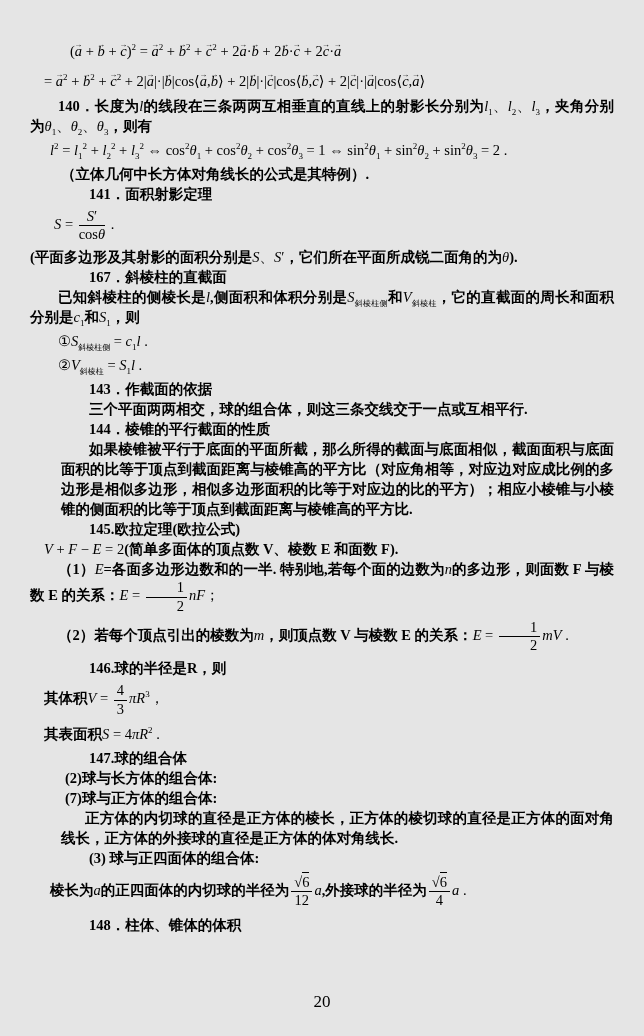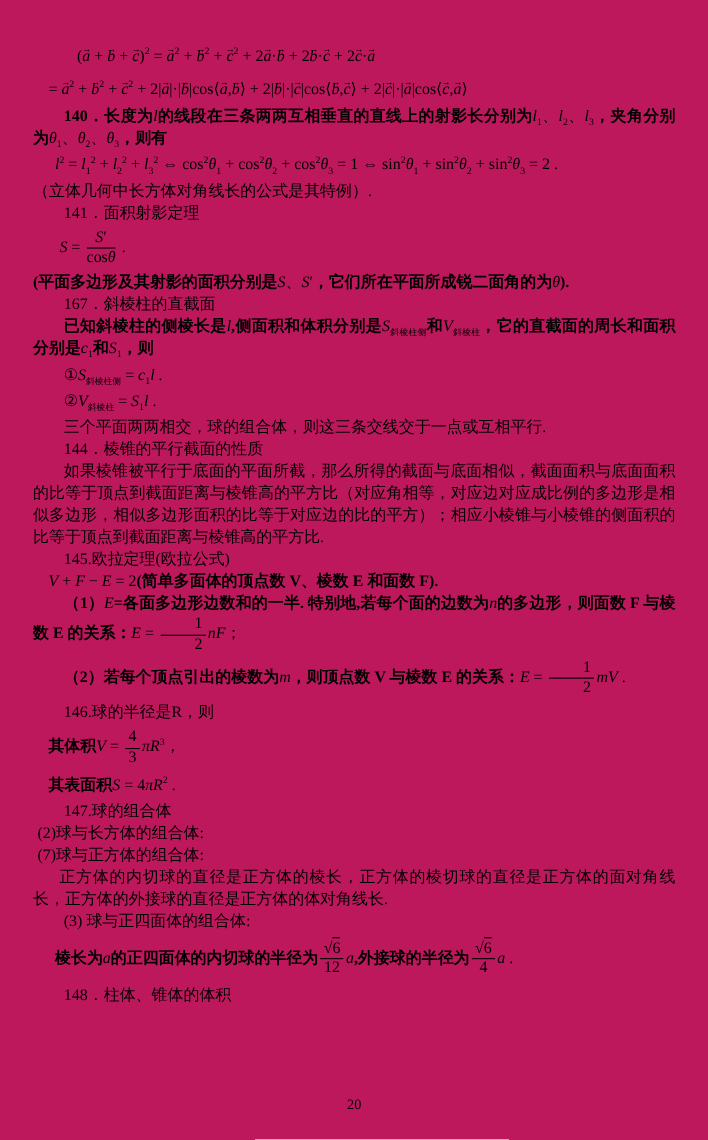--- a/index.html
+++ b/index.html
@@ -1,24 +1,24 @@
 <!DOCTYPE html>
 <html><head>
 <meta charset="utf-8">
 <style>
   html,body { margin:0; padding:0; background:#ffffff; }
   .page {
     width:644px; height:1036px; box-sizing:border-box;
     padding:36px 30px 0 30px; position:relative; overflow:hidden;
-    background:#be185d; color:#000;
+    background:#e5e5e5; color:#000;
     font-family:"Liberation Serif","DejaVu Serif",serif;
     font-size:14.5px;
   }
   .ln { margin:0; line-height:20px; font-weight:normal; }
-  .cnline { font-weight:normal; text-align:justify; }
+  .cnline { font-weight:bold; text-align:justify;margin-left:31px; }
   .cn { font-weight:bold; font-style:normal; }
   .formula { font-weight:normal; }
   i { font-weight:normal; font-style:italic; }
   sub, sup { font-weight:normal; font-size:0.62em; line-height:0; }
   .cnsub { font-size:0.55em; font-weight:normal; font-style:normal; }
   .vec { position:relative; display:inline-block; font-style:italic; }
   .vec::before {
     content:"→"; position:absolute; top:-0.72em; left:55%;
     transform:translateX(-50%); font-size:0.55em; font-style:normal;
   }
@@ -32,39 +32,40 @@
   .jst { text-align:justify; }
   .ti24 { text-indent:24px; } .ti28 { text-indent:28px; }
   .pl4 { padding-left:4px; } .pl14 { padding-left:14px; }
   .pl20 { padding-left:20px; } .pl24 { padding-left:24px; }
   .pl28 { padding-left:28px; } .pl40 { padding-left:40px; }
   .lh24 { line-height:24px; }
   .mt2 { margin-top:2px; } .mt4 { margin-top:4px; } .mt6 { margin-top:6px; }
   .mb2 { margin-bottom:2px; } .mb4 { margin-bottom:4px; }
   .footer {
     position:absolute; bottom:24px; left:0; width:100%; text-align:center;
-    font-size:13px; font-weight:normal;
+    font-size:17px; font-weight:normal;
   }
 </style>
 </head>
 <body>
 
 <div class="page">
   <div class="ln formula vecline pl40">(<i class="vec">a</i> + <i class="vec">b</i> + <i class="vec">c</i>)<sup>2</sup> = <i class="vec">a</i><sup>2</sup> + <i class="vec">b</i><sup>2</sup> + <i class="vec">c</i><sup>2</sup> + 2<i class="vec">a</i>·<i class="vec">b</i> + 2<i class="vec">b</i>·<i class="vec">c</i> + 2<i class="vec">c</i>·<i class="vec">a</i></div>
   <div class="ln formula vecline pl14">= <i class="vec">a</i><sup>2</sup> + <i class="vec">b</i><sup>2</sup> + <i class="vec">c</i><sup>2</sup> + 2|<i class="vec">a</i>|·|<i class="vec">b</i>|cos⟨<i class="vec">a</i>,<i class="vec">b</i>⟩ + 2|<i class="vec">b</i>|·|<i class="vec">c</i>|cos⟨<i class="vec">b</i>,<i class="vec">c</i>⟩ + 2|<i class="vec">c</i>|·|<i class="vec">a</i>|cos⟨<i class="vec">c</i>,<i class="vec">a</i>⟩</div>
   <div class="ln formula jst ti28"><span class="cn">140．长度为</span><i>l</i><span class="cn">的线段在三条两两互相垂直的直线上的射影长分别为</span><i>l</i><sub>1</sub>、<i>l</i><sub>2</sub>、<i>l</i><sub>3</sub><span class="cn">，夹角分别为</span><i>θ</i><sub>1</sub>、<i>θ</i><sub>2</sub>、<i>θ</i><sub>3</sub><span class="cn">，则有</span></div>
   <div class="ln formula pl20 lh24 mt2 mb2"><i>l</i><sup>2</sup> = <i>l</i><sub>1</sub><sup>2</sup> + <i>l</i><sub>2</sub><sup>2</sup> + <i>l</i><sub>3</sub><sup>2</sup> ⇔ cos<sup>2</sup><i>θ</i><sub>1</sub> + cos<sup>2</sup><i>θ</i><sub>2</sub> + cos<sup>2</sup><i>θ</i><sub>3</sub> = 1 ⇔ sin<sup>2</sup><i>θ</i><sub>1</sub> + sin<sup>2</sup><i>θ</i><sub>2</sub> + sin<sup>2</sup><i>θ</i><sub>3</sub> = 2 .</div>
   <div class="ln cnline">（立体几何中长方体对角线长的公式是其特例）.</div>
   <div class="ln cnline ti28">141．面积射影定理</div>
   <div class="ln formula pl24 mt4 mb4"><i>S</i> = <span class="frac"><span class="fn"><i>S</i>′</span><span class="fd">cos<i>θ</i></span></span> .</div>
   <div class="ln formula jst"><span class="cn">(平面多边形及其射影的面积分别是</span><i>S</i>、<i>S</i>′<span class="cn">，它们所在平面所成锐二面角的为</span><i>θ</i><span class="cn">).</span></div>
   <div class="ln cnline ti28">167．斜棱柱的直截面</div>
   <div class="ln formula jst ti28"><span class="cn">已知斜棱柱的侧棱长是</span><i>l</i><span class="cn">,侧面积和体积分别是</span><i>S</i><sub class="cnsub">斜棱柱侧</sub><span class="cn">和</span><i>V</i><sub class="cnsub">斜棱柱</sub><span class="cn">，它的直截面的周长和面积分别是</span><i>c</i><sub>1</sub><span class="cn">和</span><i>S</i><sub>1</sub><span class="cn">，则</span></div>
   <div class="ln formula pl28 lh24 mt2">①<i>S</i><sub class="cnsub">斜棱柱侧</sub> = <i>c</i><sub>1</sub><i>l</i> .</div>
   <div class="ln formula pl28 lh24 mb2">②<i>V</i><sub class="cnsub">斜棱柱</sub> = <i>S</i><sub>1</sub><i>l</i> .</div>
+  <div class="ln cnline ti28">143．作截面的依据</div>
   <div class="ln cnline ti28">三个平面两两相交，球的组合体，则这三条交线交于一点或互相平行.</div>
   <div class="ln cnline ti28">144．棱锥的平行截面的性质</div>
   <div class="ln cnline ti28">如果棱锥被平行于底面的平面所截，那么所得的截面与底面相似，截面面积与底面面积的比等于顶点到截面距离与棱锥高的平方比（对应角相等，对应边对应成比例的多边形是相似多边形，相似多边形面积的比等于对应边的比的平方）；相应小棱锥与小棱锥的侧面积的比等于顶点到截面距离与棱锥高的平方比.</div>
   <div class="ln cnline ti28">145.欧拉定理(欧拉公式)</div>
   <div class="ln formula pl14"><i>V</i> + <i>F</i> − <i>E</i> = 2<span class="cn">(简单多面体的顶点数 V、棱数 E 和面数 F).</span></div>
   <div class="ln formula jst ti28"><span class="cn">（1）</span><i>E</i><span class="cn">=各面多边形边数和的一半. 特别地,若每个面的边数为</span><i>n</i><span class="cn">的多边形，则面数 F 与棱数 E 的关系：</span><i>E</i> = <span class="frac"><span class="fn">1</span><span class="fd">2</span></span><i>nF</i>；</div>
   <div class="ln formula jst ti28 mt4 mb4"><span class="cn">（2）若每个顶点引出的棱数为</span><i>m</i><span class="cn">，则顶点数 V 与棱数 E 的关系：</span><i>E</i> = <span class="frac"><span class="fn">1</span><span class="fd">2</span></span><i>mV</i> .</div>
   <div class="ln cnline ti28 mt4">146.球的半径是R，则</div>
   <div class="ln formula pl14 mt4 mb4"><span class="cn">其体积</span><i>V</i> = <span class="frac"><span class="fn">4</span><span class="fd">3</span></span><i>πR</i><sup>3</sup>，</div>
   <div class="ln formula pl14 lh24 mb2"><span class="cn">其表面积</span><i>S</i> = 4<i>πR</i><sup>2</sup> .</div>

